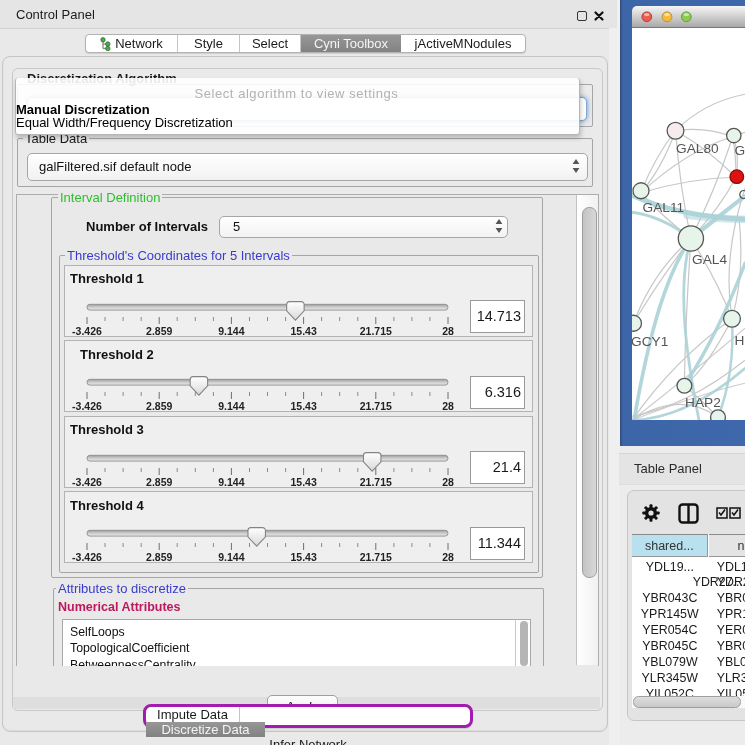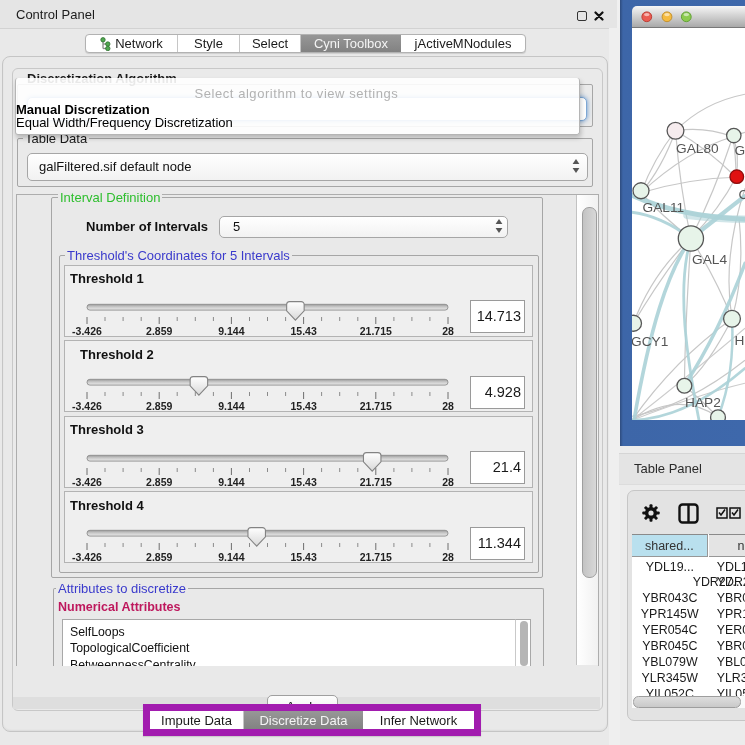--- a/index.html
+++ b/index.html
@@ -153,21 +153,21 @@
     <line x1="384.0" y1="52" x2="384.0" y2="59" stroke="#6e6e6e" stroke-width="1"></line>
     <text x="23.0" y="70" text-anchor="middle" font-size="10.5" font-weight="bold" fill="#222" font-family="Liberation Sans,sans-serif">-3.426</text>
     <text x="95.2" y="70" text-anchor="middle" font-size="10.5" font-weight="bold" fill="#222" font-family="Liberation Sans,sans-serif">2.859</text>
     <text x="167.4" y="70" text-anchor="middle" font-size="10.5" font-weight="bold" fill="#222" font-family="Liberation Sans,sans-serif">9.144</text>
     <text x="239.6" y="70" text-anchor="middle" font-size="10.5" font-weight="bold" fill="#222" font-family="Liberation Sans,sans-serif">15.43</text>
     <text x="311.8" y="70" text-anchor="middle" font-size="10.5" font-weight="bold" fill="#222" font-family="Liberation Sans,sans-serif">21.715</text>
     <text x="384.0" y="70" text-anchor="middle" font-size="10.5" font-weight="bold" fill="#222" font-family="Liberation Sans,sans-serif">28</text>
     <path d="M 129.15 36.6 h 11.5 a 3 3 0 0 1 3 3 v 6.2 l -8.75 9.4 l -8.75 -9.4 v -6.2 a 3 3 0 0 1 3 -3 z" fill="url(#th2)" stroke="#838383" stroke-width="1.1"></path>
   </svg>
 <div class="abs" style="left:470px;top:375.5px;width:55px;height:33px;background:#fff;border:1px solid #9a9a9a;box-sizing:border-box;"></div>
-<div class="abs" style="left:470px;top:383.7px;width:51px;text-align:right;font-size:14.5px;color:#1a1a1a;">4.928</div>
+<div class="abs" style="left:470px;top:383.7px;width:51px;text-align:right;font-size:14.5px;color:#1a1a1a;">6.316</div>
 <div class="abs" style="left:64px;top:415.8px;width:467px;height:70px;background:#efefef;border:1px solid #b3b3b3;"></div>
 <div class="abs" style="left:70px;top:422.3px;font-size:13px;font-weight:bold;color:#111;">Threshold 3</div>
 <svg class="abs" style="left:64px;top:415.8px;" width="467" height="70" viewBox="0 0 467 70">
     <defs>
       <linearGradient id="tg3" x1="0" y1="0" x2="0" y2="1">
         <stop offset="0" stop-color="#9a9a9a"></stop>
         <stop offset="0.45" stop-color="#c9c9c9"></stop>
         <stop offset="1" stop-color="#e9e9e9"></stop>
       </linearGradient>
       <linearGradient id="th3" x1="0" y1="0" x2="0" y2="1">
@@ -263,21 +263,21 @@
 <div class="abs" style="left:515px;top:619px;width:14px;height:47px;background:#fff;border:1px solid #a8a8a8;border-left:1px solid #c9c9c9;"></div>
 <div class="abs" style="left:519.5px;top:621px;width:8.5px;height:45px;background:#b5b5b5;border-radius:4.5px;"></div>
 
 <div class="abs" style="left:576px;top:195px;width:21px;height:470px;background:linear-gradient(90deg,#ffffff,#f1f1f1);border-left:1px solid #c2c2c2;"></div>
 <div class="abs" style="left:581.5px;top:207px;width:13px;height:369px;background:linear-gradient(90deg,#c3c3c3,#d8d8d8);border:1px solid #9e9e9e;border-radius:7px;"></div>
 
 <div class="abs" style="left:13px;top:666px;width:587px;height:31px;background:#e9e9e9;"></div>
 <div class="abs" style="left:13px;top:697px;width:587px;height:12px;background:#dedede;"></div>
 <div class="abs" style="left:267px;top:695px;width:69px;height:20px;background:linear-gradient(#fdfdfd,#ededed);border:1px solid #9f9f9f;border-radius:5px;font-size:13px;color:#111;display:flex;align-items:center;justify-content:center;">Apply</div>
 
-<div class="abs" style="left:143px;top:704px;width:324px;height:18px;background:#fff;border:7px solid #a21caf;border-radius:0;box-shadow:0 1px 1px rgba(0,0,0,0.12);display:flex;font-size:13px;color:#1a1a1a;">
+<div class="abs" style="left:143px;top:704px;width:324px;height:18px;background:#fff;border:3px solid #a21caf;border-radius:8px;box-shadow:0 1px 1px rgba(0,0,0,0.12);display:flex;font-size:13px;color:#1a1a1a;flex-direction:column;">
   <div style="width:93px;border-right:1px solid #c6c6c6;display:flex;align-items:center;justify-content:center;">Impute Data</div>
   <div style="width:119px;background:linear-gradient(#979797,#828282);color:#f4f4f4;display:flex;align-items:center;justify-content:center;">Discretize Data</div>
   <div style="flex:1;display:flex;align-items:center;justify-content:center;">Infer Network</div>
 </div>
 
 <div class="abs" style="left:15px;top:78px;width:563px;height:56px;background:rgba(255,255,255,0.90);border:1px solid #b5b5b5;border-top:none;border-radius:3px;box-shadow:1px 3px 5px rgba(0,0,0,0.22);z-index:50;"></div>
 <div class="abs" style="left:15px;top:86px;width:563px;text-align:center;font-size:13px;color:#b2b2b2;letter-spacing:0.55px;z-index:51;">Select algorithm to view settings</div>
 <div class="abs" style="left:16px;top:102px;font-size:13px;font-weight:bold;color:#000;z-index:51;">Manual Discretization</div>
 <div class="abs" style="left:16px;top:115px;font-size:13px;color:#000;z-index:51;">Equal Width/Frequency Discretization</div>
 

